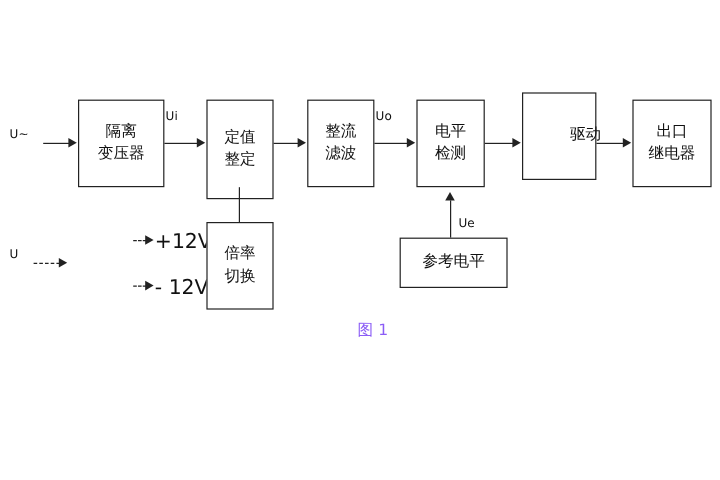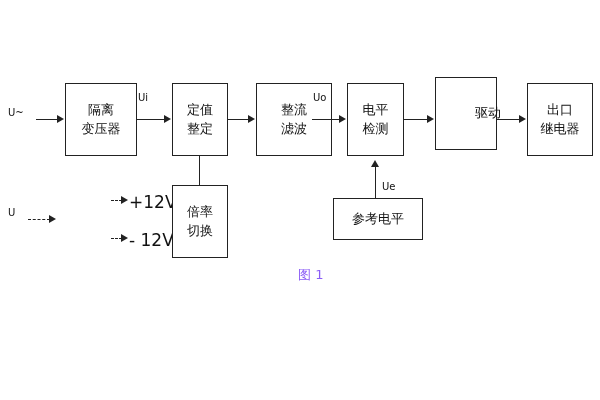--- a/index.html
+++ b/index.html
@@ -93,29 +93,29 @@
 
   <div class="box" style="left:65px; top:83px; width:72px; height:73px;">
     <span class="line">隔离</span>
     <span class="line">变压器</span>
   </div>
 
   <div class="hline" style="left:137px; top:119px; width:28px;"></div>
   <div class="arrow-r" style="left:164px; top:115px;"></div>
   <div class="label" style="left:138px; top:92px;">Ui</div>
 
-  <div class="box" style="left:172px; top:83px; width:56px; height:73px;">
+  <div class="box" style="left:172px; top:83px; width:56px; height:83px;">
     <span class="line">定值</span>
     <span class="line">整定</span>
   </div>
 
   <div class="hline" style="left:228px; top:119px; width:21px;"></div>
   <div class="arrow-r" style="left:248px; top:115px;"></div>
 
-  <div class="box" style="left:256px; top:83px; width:76px; height:73px;">
+  <div class="box" style="left:256px; top:83px; width:56px; height:73px;">
     <span class="line">整流</span>
     <span class="line">滤波</span>
   </div>
 
   <div class="hline" style="left:312px; top:119px; width:28px;"></div>
   <div class="arrow-r" style="left:339px; top:115px;"></div>
   <div class="label" style="left:313px; top:92px;">Uo</div>
 
   <div class="box" style="left:347px; top:83px; width:57px; height:73px;">
     <span class="line">电平</span>

